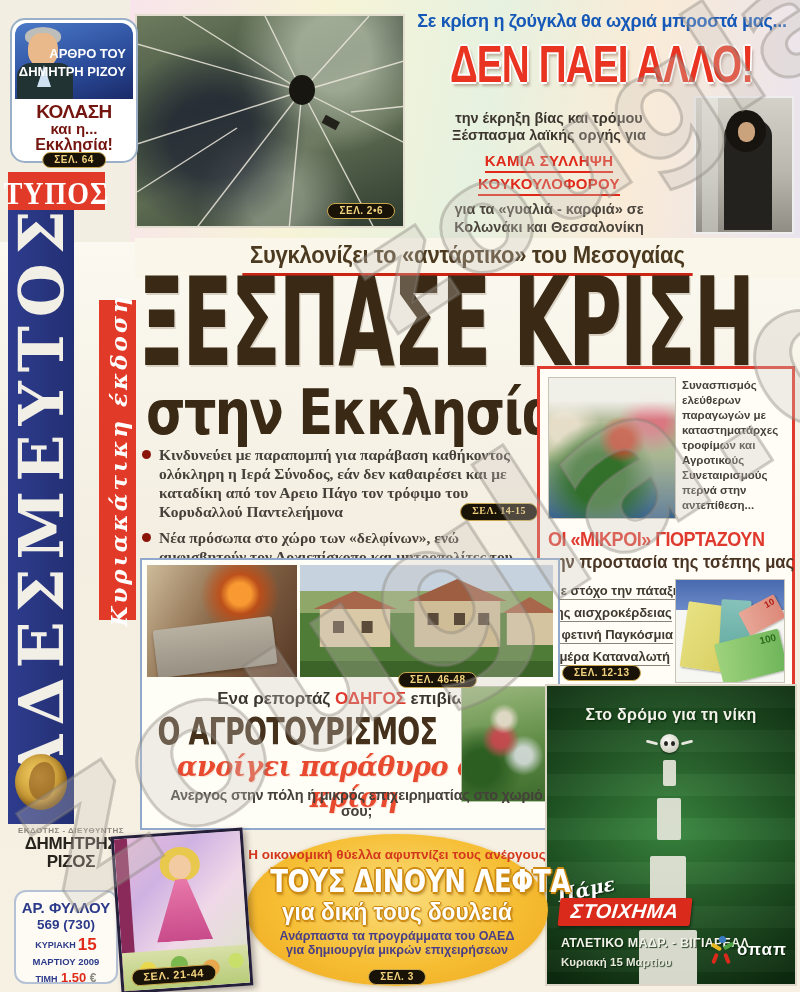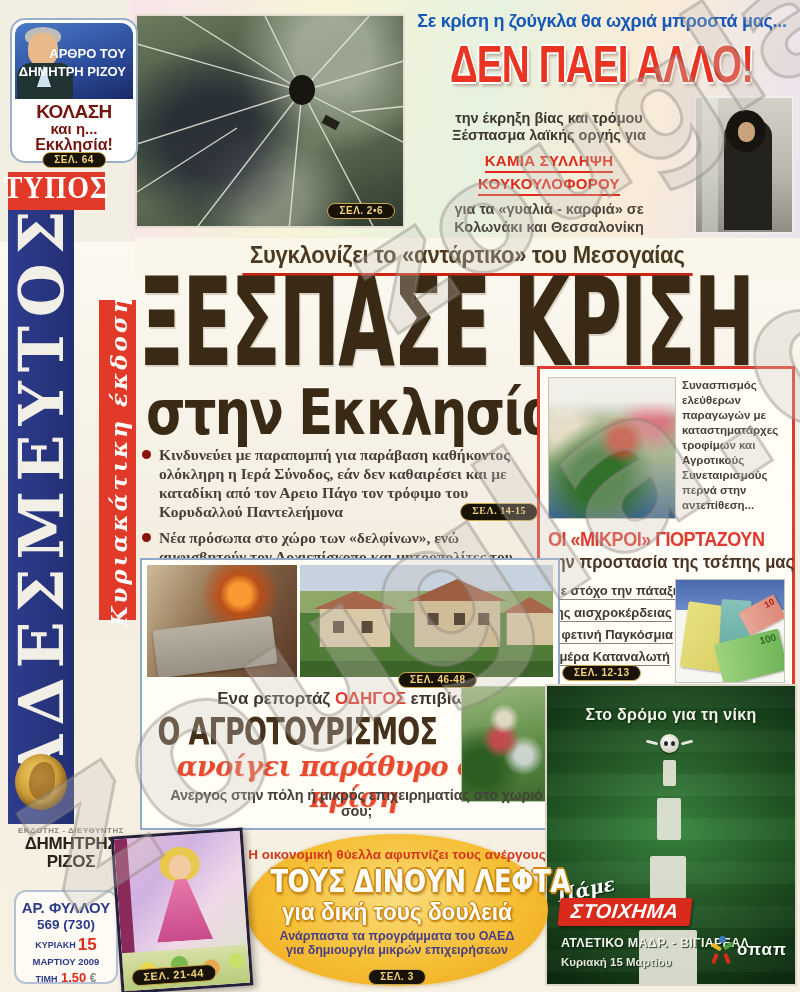--- a/index.html
+++ b/index.html
@@ -26,21 +26,21 @@
   .k-hair{position:absolute;left:10px;top:4px;width:36px;height:18px;border-radius:50% 50% 40% 40%;background:#bdbdb9;}
   .k-face{position:absolute;left:13px;top:10px;width:30px;height:34px;border-radius:45%;background:#e9b98c;}
   .k-suit{position:absolute;left:2px;top:40px;width:56px;height:40px;border-radius:14px 14px 0 0;background:#233;}
   .k-shirt{position:absolute;left:22px;top:42px;width:14px;height:22px;background:#cfe2f2;clip-path:polygon(50% 0,0 100%,100% 100%);}
   .kolasi-kicker{position:absolute;right:7px;top:22px;text-align:right;color:#fff;font-size:13px;font-weight:bold;line-height:1.35;}
   .kolasi-title{position:absolute;left:0;right:0;top:82px;text-align:center;color:#74150f;font-weight:900;line-height:1.02;}
   .kt1{font-size:19px;letter-spacing:-.5px;}
   .kt2{font-size:15px;}
   .kt3{font-size:16px;}
   .kolasi-badge{position:absolute;left:50%;bottom:-7px;transform:translateX(-50%);}
-  .typos{left:8px;top:172px;width:97px;height:38px;background:#e23a28;z-index:4;display:flex;align-items:flex-start;justify-content:center;}
+  .typos{left:8px;top:172px;width:97px;height:38px;background:#e23a28;z-index:4;display:flex;align-items:flex-end;justify-content:center;}
   .typos span{color:#fff;font-family:"Liberation Serif",serif;font-weight:bold;font-size:28px;letter-spacing:1px;transform:scaleY(1.1);}
   .bluestrip{left:8px;top:210px;width:66px;height:614px;background:linear-gradient(90deg,#2e3c8e,#232f72);z-index:3;}
   .vlogo{position:absolute;left:50%;top:46%;transform:translate(-50%,-50%) rotate(-90deg);white-space:nowrap;
     color:#f2efe6;font-family:"DejaVu Serif",serif;font-weight:bold;font-size:62px;letter-spacing:9px;}
   .coin{position:absolute;left:7px;bottom:14px;width:52px;height:56px;border-radius:50%;
     background:radial-gradient(circle at 40% 35%,#edc95e 0%,#c99a35 55%,#8a5f1a 100%);box-shadow:inset -3px -4px 8px rgba(60,30,0,.5);}
   .coin::after{content:"";position:absolute;left:14px;top:8px;width:26px;height:38px;border-radius:60% 40% 55% 45%;
     background:radial-gradient(circle at 40% 40%,#b8883a,#9a6c22);}
   .redstrip{left:99px;top:300px;width:37px;height:320px;background:#e23a28;z-index:3;}
   .vedition{position:absolute;left:50%;top:50%;transform:translate(-50%,-50%) rotate(-90deg);white-space:nowrap;

